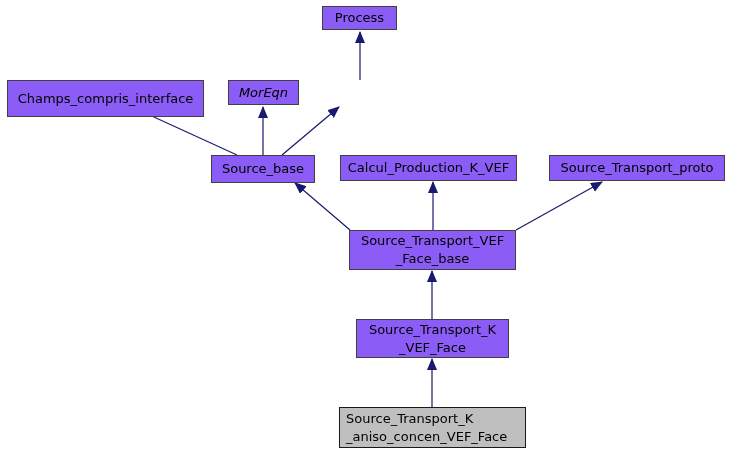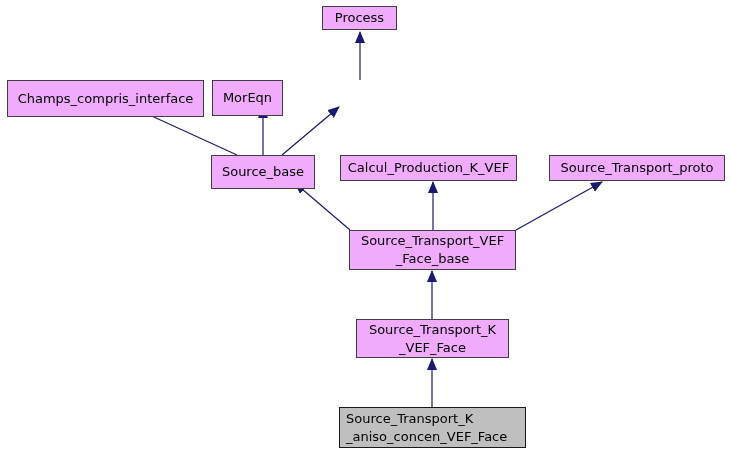--- a/index.html
+++ b/index.html
@@ -23,21 +23,21 @@
     height: 455px;
     pointer-events: none;
   }
   .edges line {
     stroke: #191970;
     stroke-width: 1.2;
   }
   .node {
     position: absolute;
     box-sizing: border-box;
-    background: #f0abfc;
+    background: #8b5cf6;
     border: 1px solid #404040;
     color: #000000;
     font-size: 13px;
     line-height: 18px;
     display: flex;
     align-items: center;
     justify-content: center;
     text-align: center;
     white-space: pre-line;
     cursor: pointer;
@@ -75,26 +75,26 @@
   </svg>
 
   <div class="node" style="left:322px; top:6px; width:75px; height:24px;">
     <span class="lbl">Process</span>
   </div>
 
   <div class="node" style="left:7px; top:80px; width:197px; height:37px;">
     <span class="lbl">Champs_compris_interface</span>
   </div>
 
-  <div class="node" style="left:212px; top:80px; width:71px; height:36px;">
+  <div class="node" style="left:228px; top:80px; width:71px; height:25px;font-style:italic;">
     <span class="lbl">MorEqn</span>
   </div>
 
 
-  <div class="node" style="left:211px; top:155px; width:104px; height:34px;">
+  <div class="node" style="left:211px; top:155px; width:104px; height:28px;">
     <span class="lbl">Source_base</span>
   </div>
 
   <div class="node" style="left:340px; top:155px; width:177px; height:26px;">
     <span class="lbl">Calcul_Production_K_VEF</span>
   </div>
 
   <div class="node" style="left:549px; top:155px; width:176px; height:26px;">
     <span class="lbl">Source_Transport_proto</span>
   </div>

